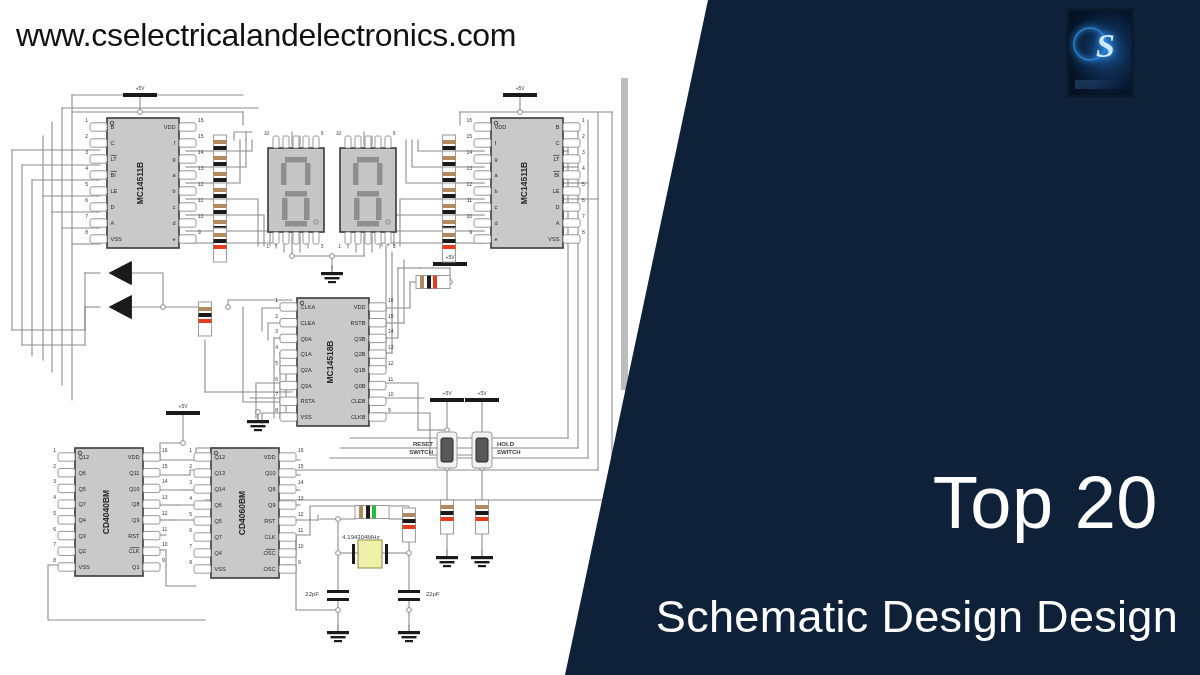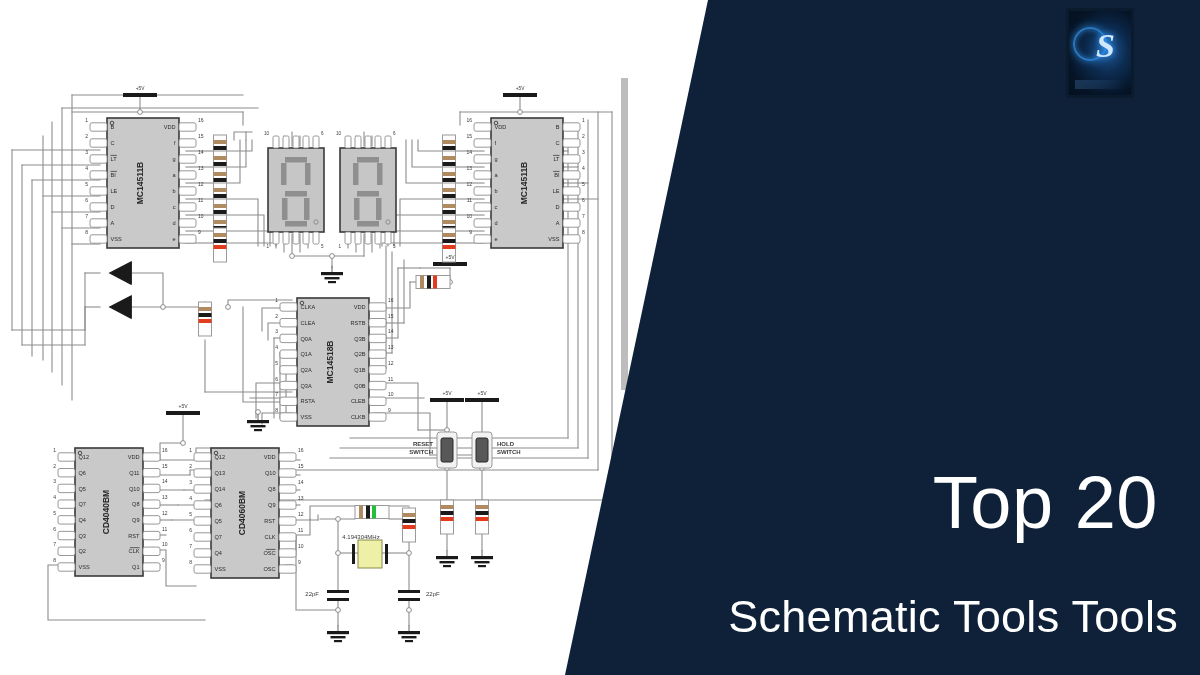--- a/index.html
+++ b/index.html
@@ -835,22 +835,23 @@
           <rect x="385" y="232" width="6" height="12" fill="#fff" stroke="#8c8c8c" stroke-width="0.9" rx="1.5"></rect>
           <text x="393" y="248" font-size="4.6" fill="#3a3a3a" text-anchor="start">5</text>
         </g>
       </g>
   </svg>
 
   <div class="vbar"></div>
 
   <div class="navy-panel" style="background: rgb(14, 33, 57);"></div>
   <div class="title-top">Top 20</div>
-  <div class="title-sub">Schematic Tools Tools</div>
-
+  <div class="title-sub">Schematic Design Design</div>
+
+  <div class="url">www.cselectricalandelectronics.com</div>
 
   <div class="logo-box"></div>
   <div class="logo-inner">
     <div class="logo-glow"></div>
     <div class="logo-s">S</div>
     <div class="logo-cap"></div>
   </div>
 
 </div>
 

